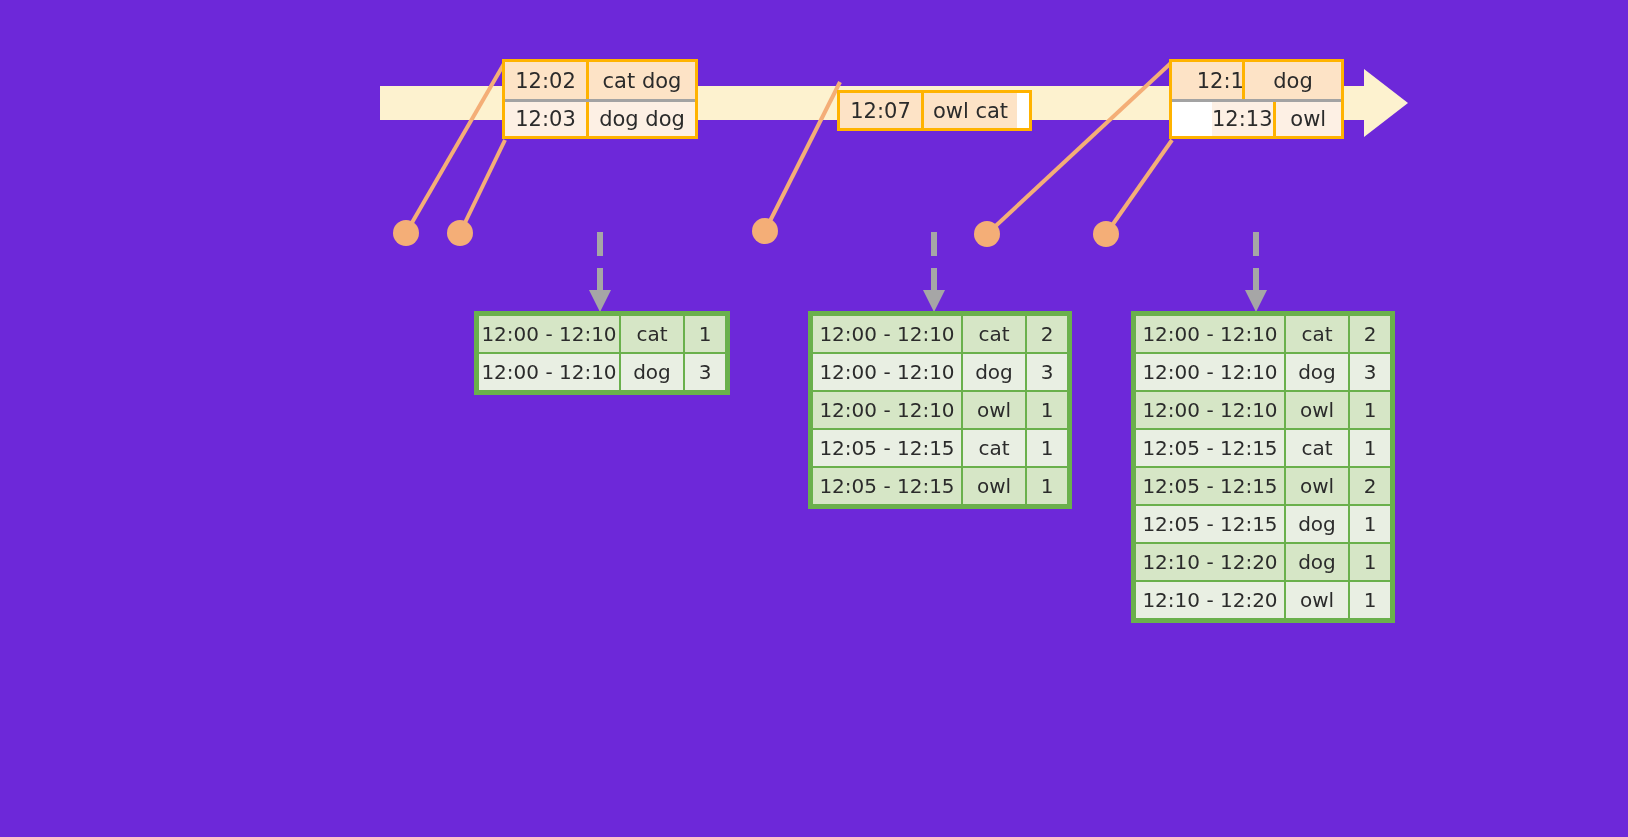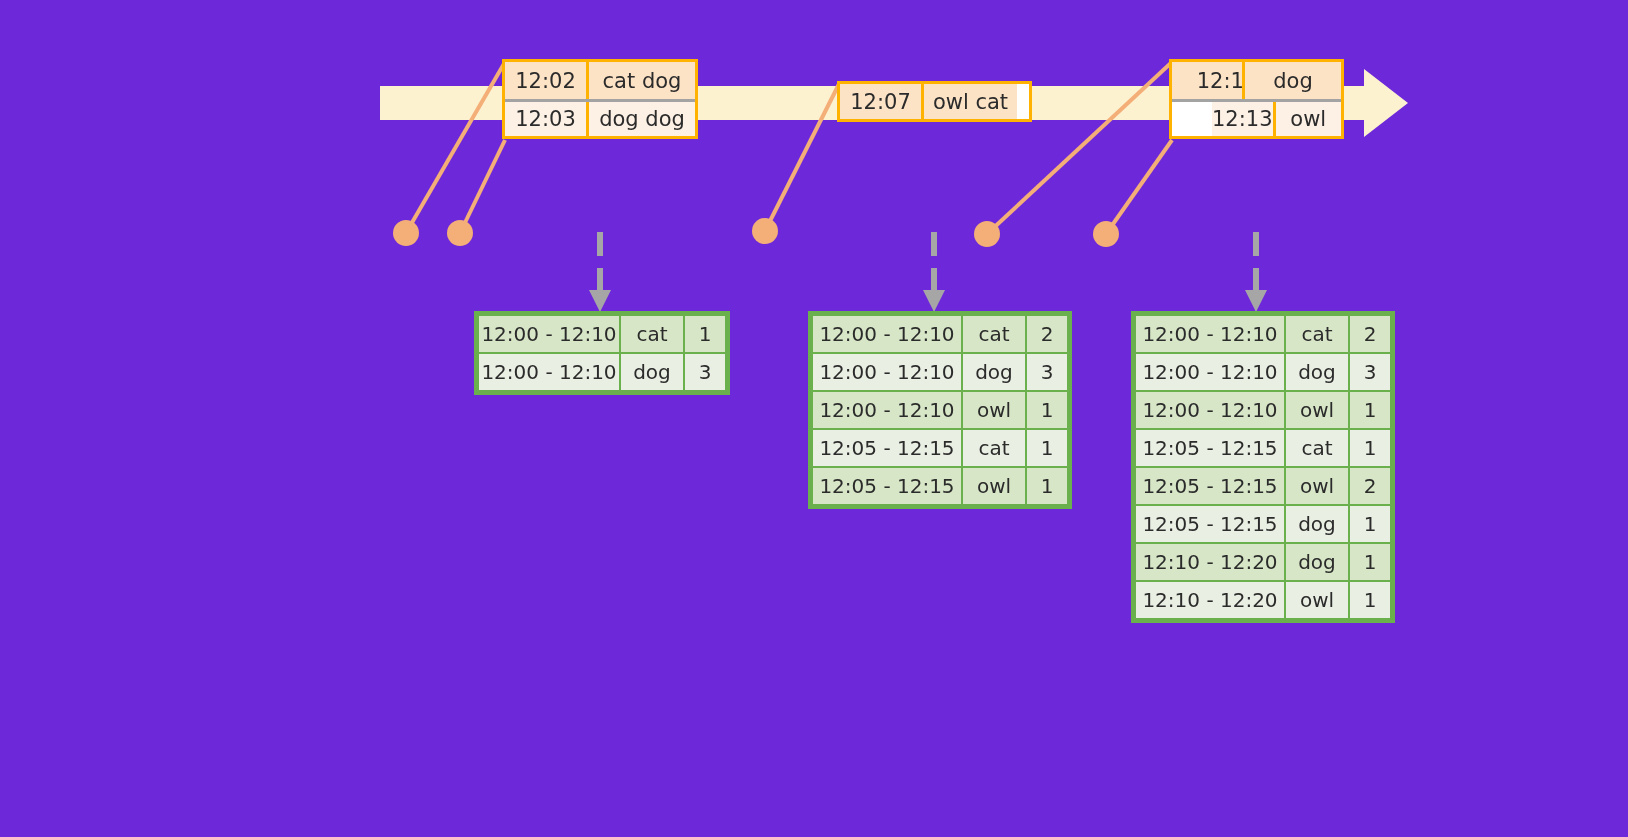--- a/index.html
+++ b/index.html
@@ -71,21 +71,21 @@
     <div class="evt-row r-dark" style="height:37px;">
       <span class="evt-time" style="width:84px;">12:02</span>
       <span class="evt-val" style="width:106px;">cat dog</span>
     </div>
     <div class="evt-row r-light" style="height:37px;">
       <span class="evt-time" style="width:84px;">12:03</span>
       <span class="evt-val" style="width:106px;">dog dog</span>
     </div>
   </div>
 
-  <div class="evt-group" style="left:837px;top:81px;width:195px;height:41px;">
+  <div class="evt-group" style="left:837px;top:90px;width:195px;height:41px;">
     <div class="evt-row r-dark" style="height:35px;">
       <span class="evt-time" style="width:84px;">12:07</span>
       <span class="evt-val" style="width:93px;">owl cat</span>
     </div>
   </div>
 
   <div class="evt-group" style="left:1169px;top:59px;width:175px;height:80px;">
     <div class="evt-row r-dark" style="height:37px;">
       <span class="evt-time" style="width:73px;padding-left:40px;">12:11</span>
       <span class="evt-val" style="width:96px;">dog</span>

